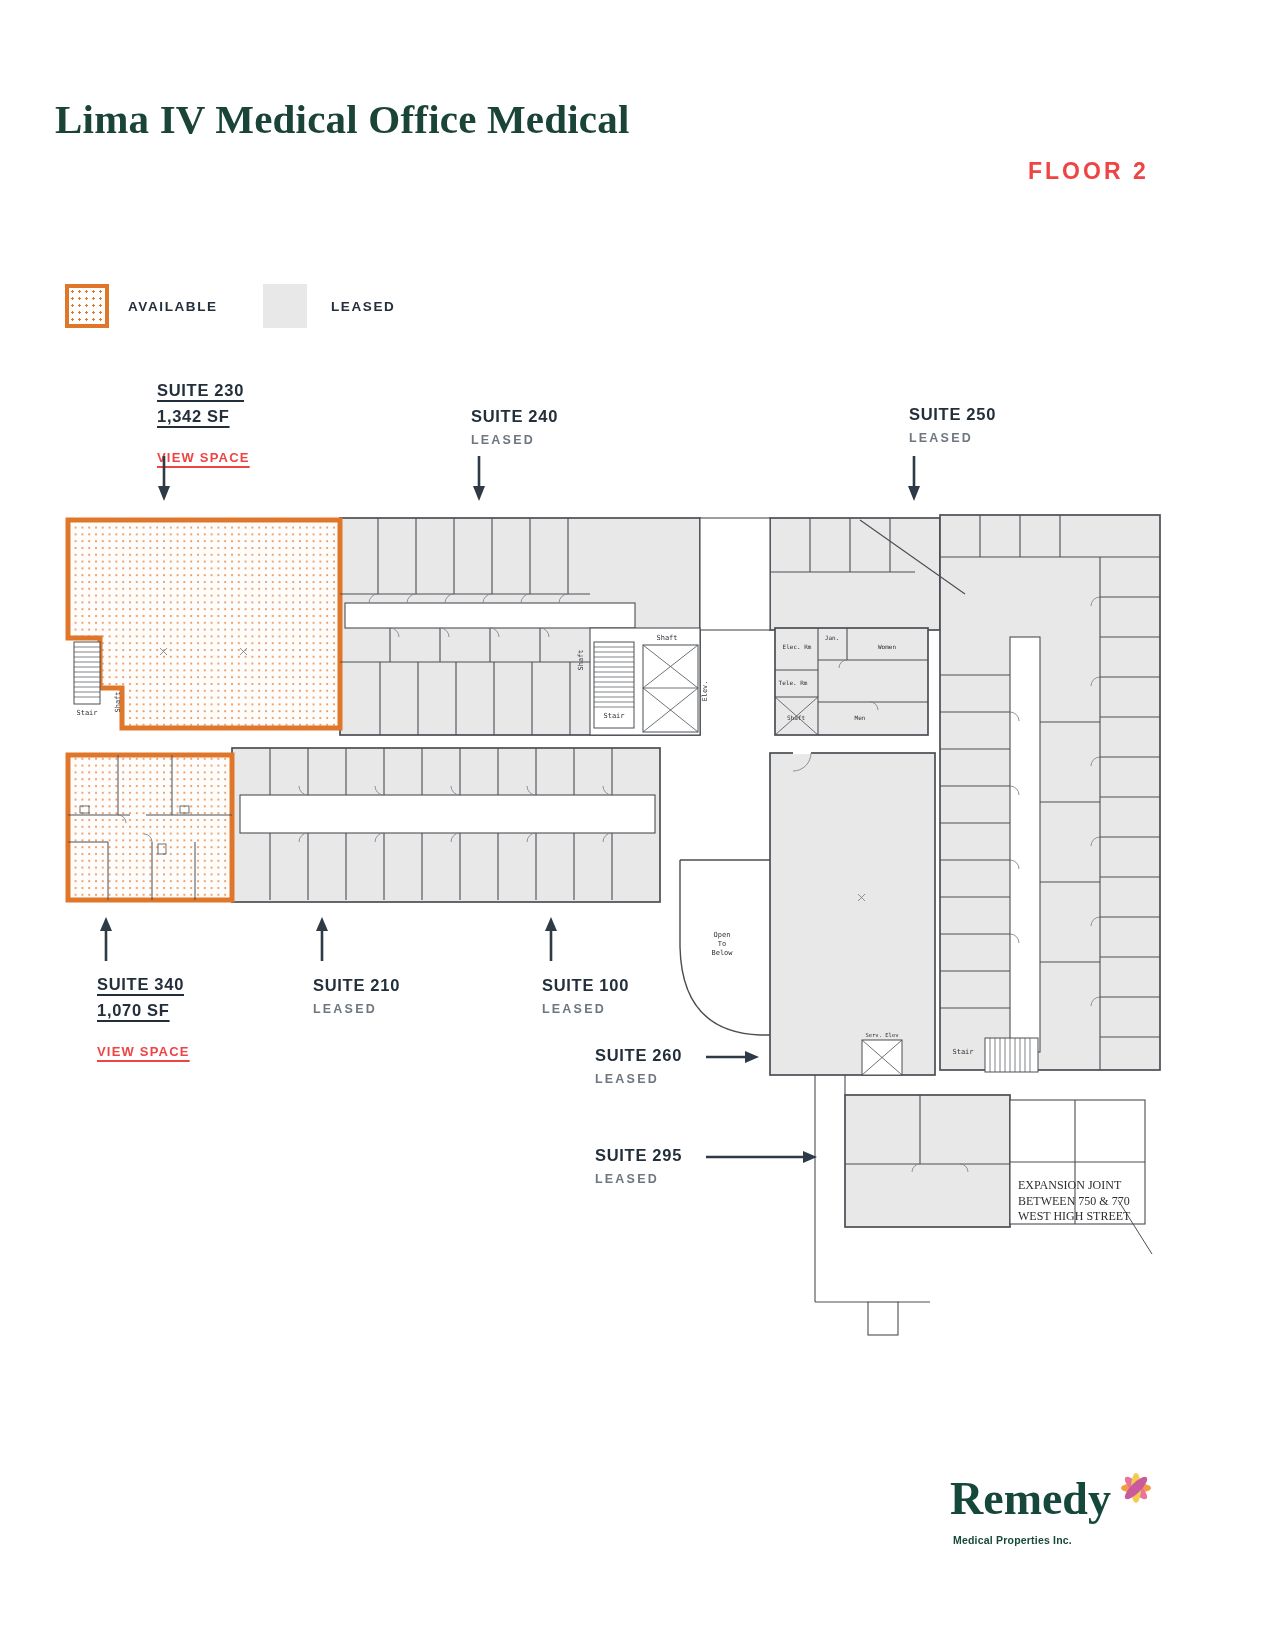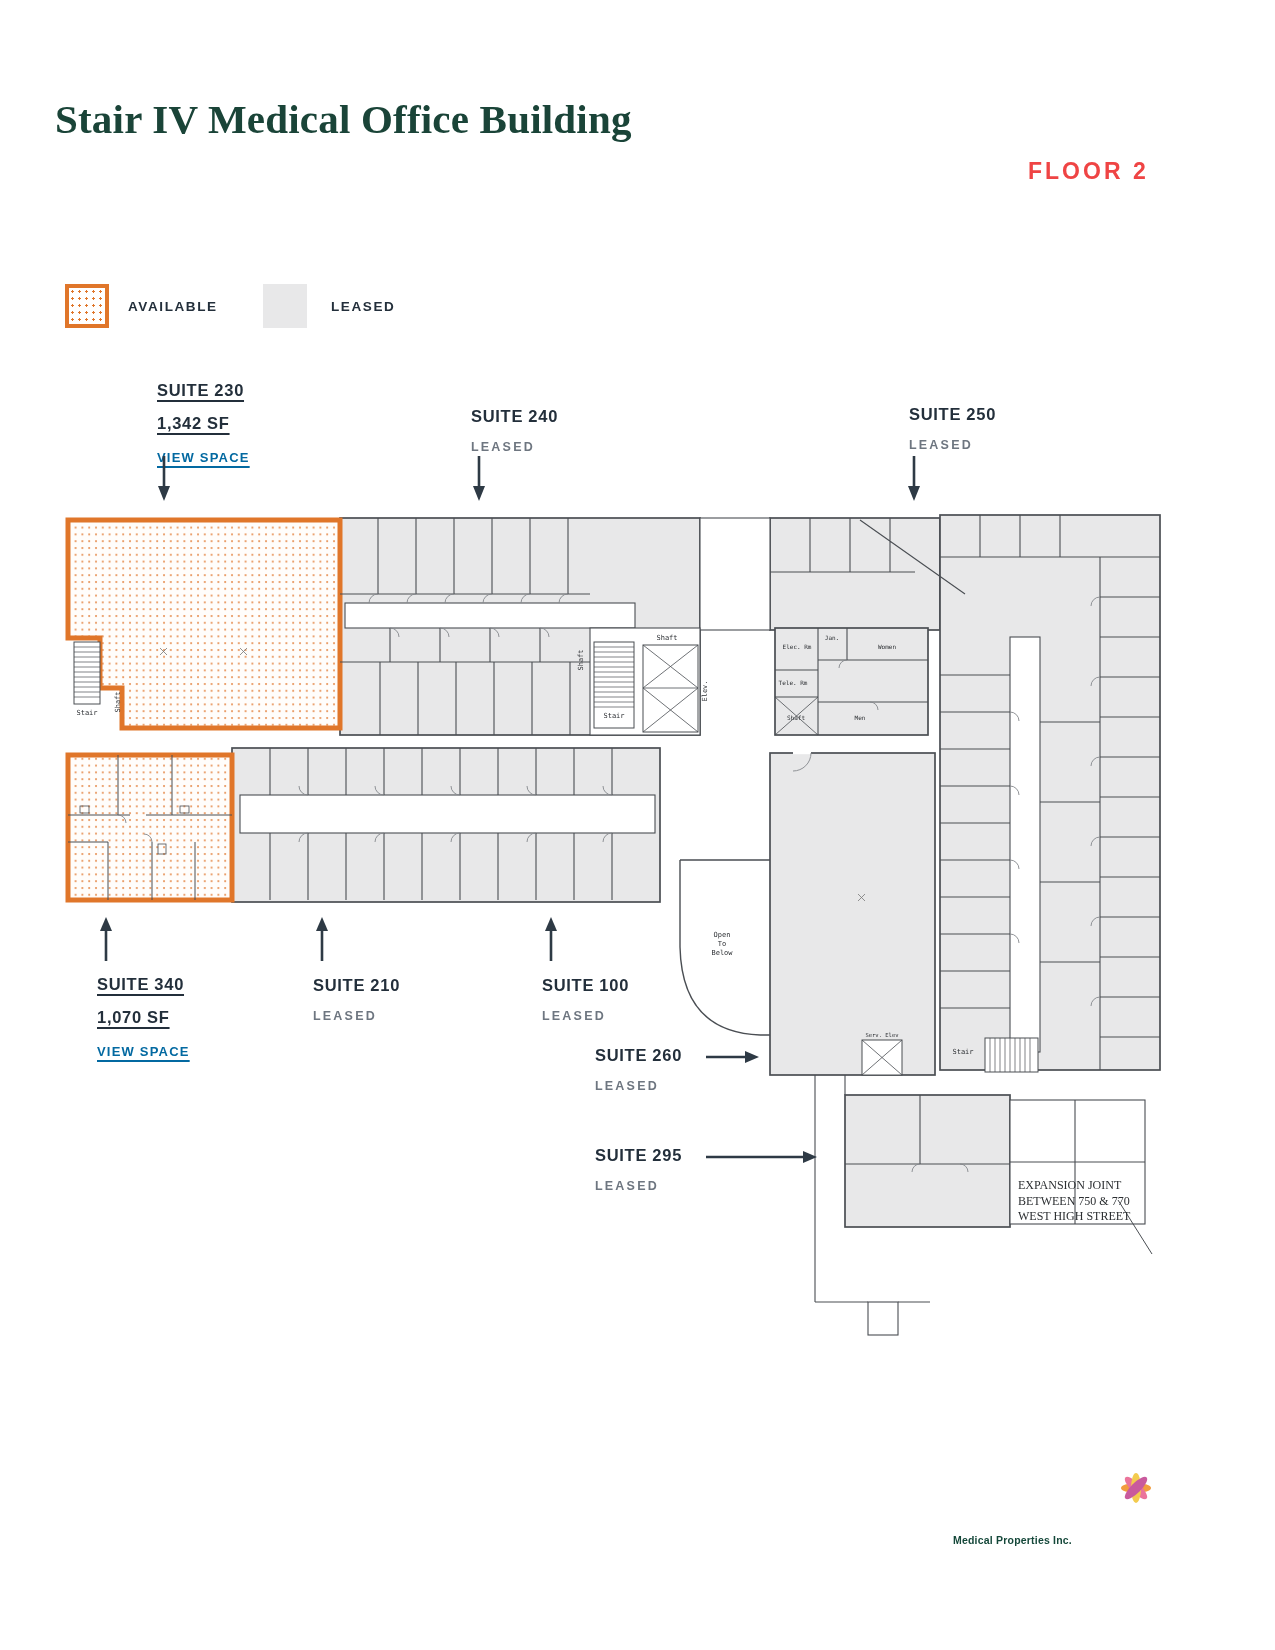--- a/index.html
+++ b/index.html
@@ -10,40 +10,40 @@
          font-size:41px;color:#1A4438;letter-spacing:.2px;}
   .address{left:57px;top:160px;font-size:22px;color:#1A4438;}
   .floor{left:1028px;top:158px;font-size:23px;font-weight:bold;letter-spacing:3px;color:#ef4444;}
   .swatch-available{left:65px;top:284px;width:44px;height:44px;border:4px solid #E0762A;
          box-sizing:border-box;background-color:#fff;
          background-image:radial-gradient(circle,#E0762A 1px,rgba(0,0,0,0) 1.3px);
          background-size:7px 7px;}
   .swatch-leased{left:263px;top:284px;width:44px;height:44px;background:#E8E8E9;}
   .legend-label{font-size:13.5px;font-weight:bold;letter-spacing:1.6px;color:#232F3B;}
   .suite-block{position:absolute;}
-  .s-name{font-size:16.5px;font-weight:bold;letter-spacing:.7px;color:#232F3B;margin-bottom:14px;}
+  .s-name{font-size:16.5px;font-weight:bold;letter-spacing:.7px;color:#232F3B;margin-bottom:7px;}
   .avail-underline{text-decoration:underline;text-decoration-thickness:1.5px;text-underline-offset:4px;}
   .s-status{font-size:12.5px;font-weight:bold;letter-spacing:2.2px;color:#6E7680;margin-top:2px;}
-  .s-cta{display:inline-block;font-size:13px;font-weight:bold;letter-spacing:1.2px;color:#0369a1;
+  .s-cta{display:inline-block;font-size:13px;font-weight:bold;letter-spacing:1.2px;color:#ef4444;
          text-decoration:underline;text-decoration-thickness:1.5px;text-underline-offset:4px;
-         cursor:pointer;margin-top:3px;}
+         cursor:pointer;margin-top:17px;}
   .expansion{left:1018px;top:1178px;width:132px;font-family:Liberation Serif, serif;
          font-size:12px;line-height:1.3;color:#2B2E31;}
   .brand{left:950px;top:1472px;font-family:"Liberation Serif",serif;font-weight:bold;
          font-size:46px;color:#15483A;}
   .tagline{left:953px;top:1534px;width:168px;text-align:left;font-size:10.5px;font-weight:bold;
          color:#15483A;letter-spacing:.2px;}
   svg{display:block;}
 </style>
 </head>
 <body>
 
 <div class="page">
 
-  <div class="abs title">Stair IV Medical Office Building</div>
+  <div class="abs title">Lima IV Medical Office Medical</div>
   <div class="abs floor">FLOOR 2</div>
 
   <div class="abs swatch-available"></div>
   <div class="abs legend-label" style="left:128px;top:299px">AVAILABLE</div>
   <div class="abs swatch-leased"></div>
   <div class="abs legend-label" style="left:331px;top:299px">LEASED</div>
 
   <div class="suite-block" style="left:157px;top:381px">
     <div class="s-name avail-underline">SUITE 230</div>
     <div class="s-name avail-underline">1,342 SF</div>
@@ -225,20 +225,21 @@
     <div class="s-name">SUITE 295</div>
     <div class="s-status">LEASED</div>
   </div>
   <svg class="abs" style="left:706px;top:1149px" width="112" height="16">
     <line x1="0" y1="8" x2="98" y2="8" stroke="#2E3A45" stroke-width="2.6"></line>
       <polygon points="97,2 97,14 111,8" fill="#2E3A45"></polygon>
     </svg>
 
   <div class="abs expansion">EXPANSION JOINT BETWEEN 750 &amp; 770 WEST HIGH STREET</div>
 
+  <div class="abs brand">Remedy</div>
   <svg class="abs" style="left:1114px;top:1466px" width="44" height="44" viewBox="0 0 44 44">
     <g opacity="0.85">
       <ellipse cx="22" cy="22" rx="15" ry="5" fill="#F08C1E"></ellipse>
       <ellipse cx="22" cy="22" rx="15" ry="5" fill="#E85C8A" transform="rotate(45 22 22)"></ellipse>
       <ellipse cx="22" cy="22" rx="15" ry="5" fill="#F2C230" transform="rotate(90 22 22)"></ellipse>
       <ellipse cx="22" cy="22" rx="15" ry="5" fill="#C03E8D" transform="rotate(135 22 22)"></ellipse>
     </g>
   </svg>
   <div class="abs tagline">Medical Properties Inc.</div>
 

